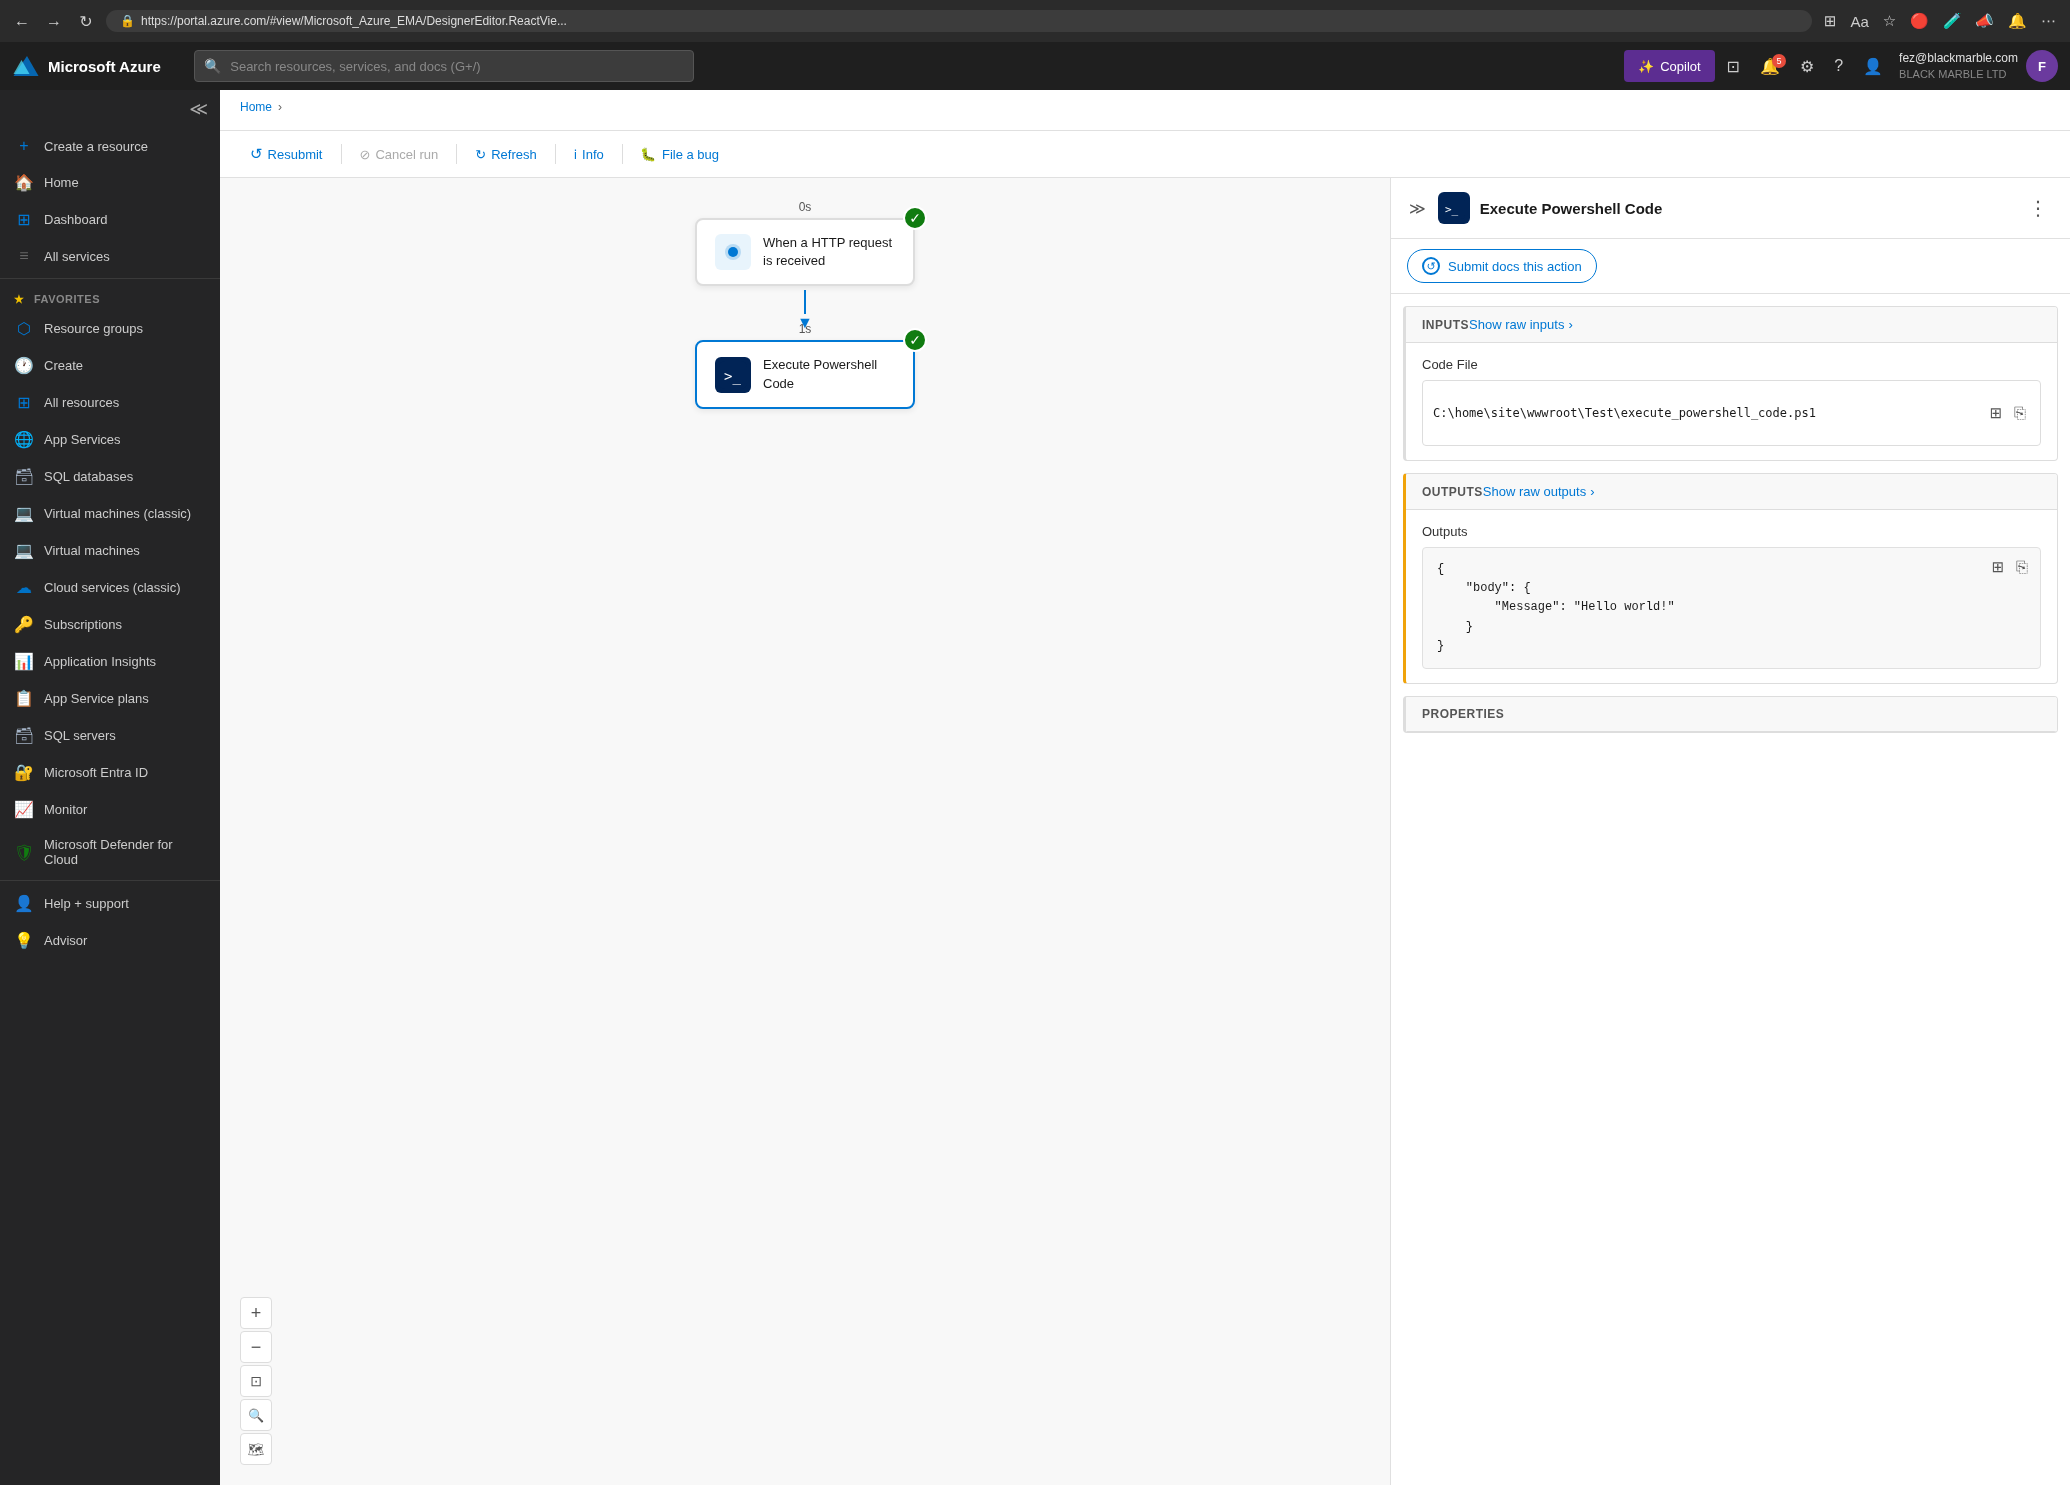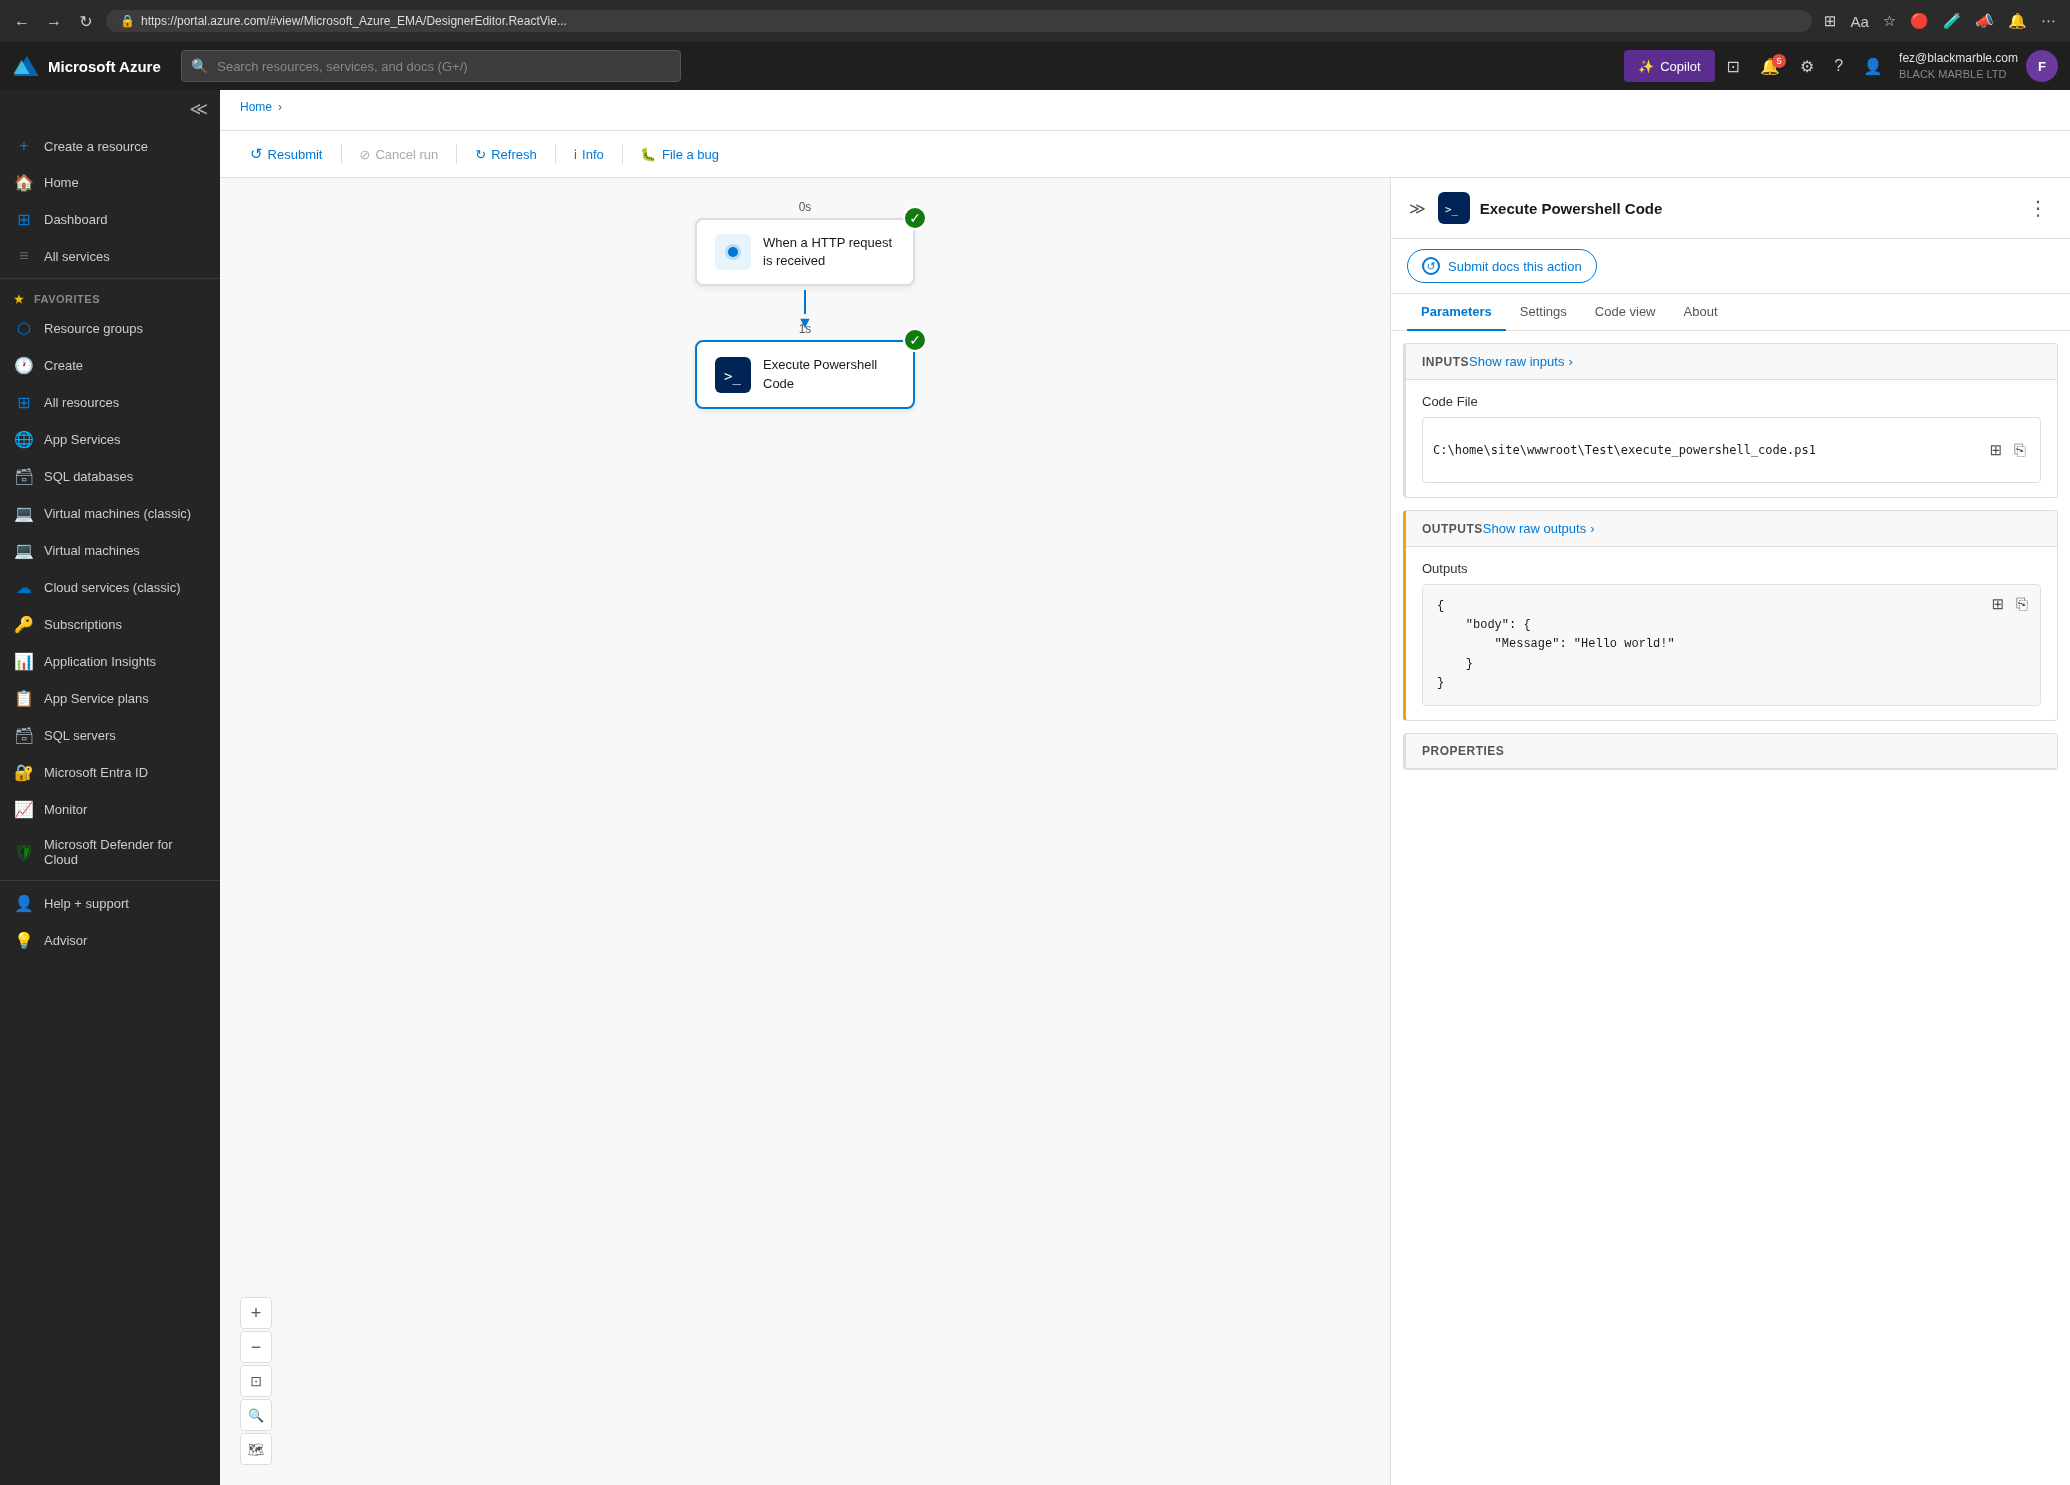--- a/index.html
+++ b/index.html
@@ -38,21 +38,21 @@
     .browser-actions { display: flex; gap: 6px; align-items: center; }
     .browser-action-icon { color: #ccc; font-size: 15px; cursor: pointer; padding: 2px 4px; }
 
     
     .azure-topbar {
       background: #1f1f1f;
       height: 48px;
       display: flex;
       align-items: center;
       padding: 0 12px;
-      gap: 10px;
+      gap: 23px;
       flex-shrink: 0;
     }
     .azure-logo {
       display: flex;
       align-items: center;
       gap: 8px;
       color: white;
       font-size: 15px;
       font-weight: 600;
       white-space: nowrap;
@@ -829,26 +829,20 @@
           <button class="panel-more-btn">⋮</button>
         </div>
 
         <div class="panel-submit-row">
           <button class="submit-btn">
             <span style="width:18px;height:18px;border:2px solid #0078d4;border-radius:50%;display:inline-flex;align-items:center;justify-content:center;font-size:11px;">↺</span>
             <span>Submit docs this action</span>
           </button>
         </div>
 
-        <div class="panel-tabs">
-          <div class="panel-tab active">Parameters</div>
-          <div class="panel-tab">Settings</div>
-          <div class="panel-tab">Code view</div>
-          <div class="panel-tab">About</div>
-        </div>
 
         <div class="panel-content">
 
           <div class="section-block inputs-section">
             <div class="section-header">
               <span class="section-title">INPUTS</span>
               <button class="section-action">
                 <span>Show raw inputs</span>
                 <span>›</span>
               </button>

